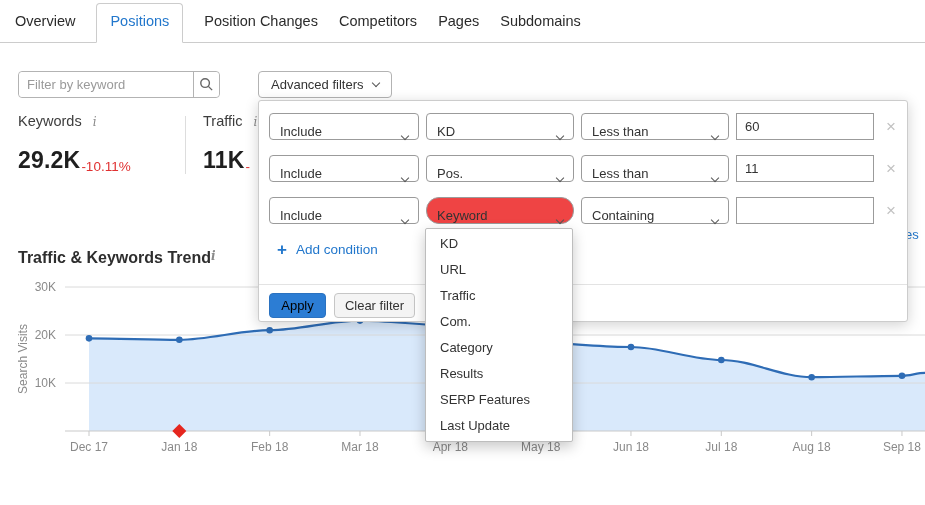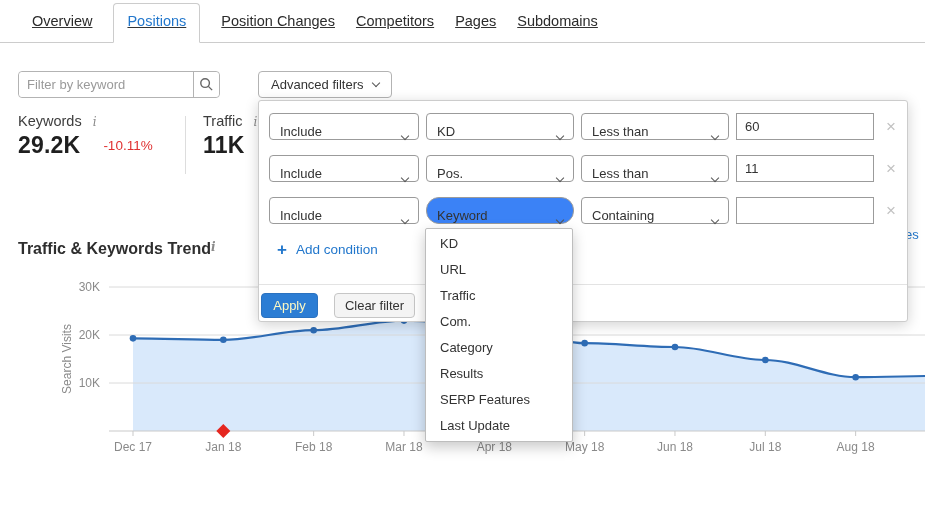--- a/index.html
+++ b/index.html
@@ -1,69 +1,69 @@
 <!DOCTYPE html>
 <html><head>
 <meta charset="utf-8">
 <style>
   * { margin:0; padding:0; box-sizing:border-box; }
   html,body { background:#fff; }
   body { font-family:"Liberation Sans", sans-serif; color:#333; }
   .app { position:relative; width:925px; height:505px; overflow:hidden; background:#fff; }
 
   
-  .tabbar { display:flex; align-items:flex-end; height:43px; border-bottom:1px solid #ccc; padding-left:32px;text-decoration:underline; }
+  .tabbar { display:flex; align-items:flex-end; height:43px; border-bottom:1px solid #ccc; padding-left:15px; }
   .tab { padding-bottom:13px; margin-right:21px; font-size:14.5px; color:#2b2b2b; cursor:pointer; white-space:nowrap; }
   .tab.active { background:#fff; border:1px solid #ccc; border-bottom:1px solid #fff; margin-bottom:-1px;
                 border-radius:4px 4px 0 0; padding:9px 13px 13px; color:#2277cc; }
 
   
   .kw-wrap { position:absolute; left:18px; top:71px; width:202px; height:27px; border:1px solid #b3b3b3; border-radius:4px; display:flex; background:#fff; }
   .kw-wrap input { flex:1; border:none; outline:none; padding:0 8px; font-size:13px; color:#333; border-radius:4px; font-family:inherit; min-width:0; }
   .kw-wrap input::placeholder { color:#9a9a9a; }
   .search-btn { width:26px; border:none; border-left:1px solid #b3b3b3; background:#fff; display:flex; align-items:center; justify-content:center; cursor:pointer; border-radius:0 4px 4px 0; }
   .adv-btn { position:absolute; left:258px; top:71px; height:27px; padding:0 12px; background:#fff; border:1px solid #b3b3b3;
              border-radius:4px; font-size:13px; color:#333; display:flex; align-items:center; gap:9px; cursor:pointer; font-family:inherit;text-align:right; }
   .chev { display:inline-block; width:6px; height:6px; border-right:1.6px solid #555; border-bottom:1.6px solid #555; transform:rotate(45deg); margin-top:-4px; }
 
   
   .stat { position:absolute; top:113px; }
   .stat-kw { left:18px; } .stat-tr { left:203px; }
   .stat-label { font-size:14.5px; color:#3d3d3d; display:flex; align-items:flex-end; gap:11px; }
   .iicon { font-family:"DejaVu Serif", serif; font-style:italic; font-size:12px; color:#8a8a8a; cursor:pointer; }
-  .stat-value-row { margin-top:3px; display:flex; align-items:center; gap:23px; }
+  .stat-value-row { margin-top:18px; display:flex; align-items:flex-end; gap:1px; }
   .stat-value { font-size:23px; font-weight:bold; color:#1f1f1f; letter-spacing:.2px; }
   .stat-change { font-size:13.5px; color:#e03131; }
   .stat-divider { position:absolute; left:185px; top:116px; width:1px; height:58px; background:#ddd; }
 
   
-  .trend-title { position:absolute; left:18px; top:240px; font-size:16px; font-weight:bold; color:#2e2e2e; display:flex; align-items:flex-start; }
+  .trend-title { position:absolute; left:18px; top:249px; font-size:16px; font-weight:bold; color:#2e2e2e; display:flex; align-items:flex-start; }
   .clipped-link { position:absolute; left:905px; top:227px; font-size:13px; color:#2277cc; cursor:pointer; z-index:5; }
 
   
-  .chart-wrap { position:absolute; left:0; top:270px; width:925px; height:235px; z-index:1;padding-left:44px; }
+  .chart-wrap { position:absolute; left:0; top:270px; width:925px; height:235px; z-index:1; }
   svg text { font-family:"Liberation Sans", sans-serif; }
 
   
   .panel { position:absolute; left:258px; top:100px; width:650px; height:222px; background:#fff; border:1px solid #ccc;
            border-radius:3px; box-shadow:0 3px 14px rgba(0,0,0,.18); z-index:10; }
   .frow { position:absolute; left:0; right:0; height:27px; }
   .frow.r1 { top:12px; } .frow.r2 { top:54px; } .frow.r3 { top:96px; }
   .ctl { position:absolute; top:0; height:27px; border:1px solid #9b9b9b; border-radius:4px; background:#fff; font-size:13px;
          color:#333; display:flex; align-items:flex-end; justify-content:space-between; padding:0 10px; cursor:pointer; }
-  .ctl.open { background:#3b82f6;border-radius:13px; }
+  .ctl.open { background:#ef4444;border-radius:13px; }
   .c1 { left:10px; width:150px; } .c2 { left:167px; width:148px; } .c3 { left:322px; width:148px; }
   .vinput { position:absolute; top:0; left:477px; width:138px; height:27px; border:1px solid #9b9b9b; border-radius:0;
             padding:0 8px; font-size:13px; color:#333; outline:none; font-family:inherit; background:#fff; }
   .xbtn { position:absolute; top:0; left:621px; width:22px; height:27px; border:none; background:transparent; color:#c2c2c2;
           font-size:17px; display:flex; align-items:center; justify-content:center; cursor:pointer; }
   .addcond { position:absolute; left:18px; top:140px; color:#2277cc; font-size:13.5px; display:flex; align-items:center; gap:9px; cursor:pointer; }
   .addcond .plus { font-size:17px; font-weight:bold; line-height:1; }
   .panel-divider { position:absolute; left:0; right:0; top:183px; height:1px; background:#e3e3e3; }
-  .apply { position:absolute; left:2px; top:192px; width:57px; height:25px; background:#2c7dd4; color:#fef9c3; border:1px solid #2b72c0;
+  .apply { position:absolute; left:10px; top:192px; width:57px; height:25px; background:#2c7dd4; color:#000000; border:1px solid #2b72c0;
            border-radius:4px; font-size:13px; cursor:pointer; font-family:inherit; }
   .clearf { position:absolute; left:75px; top:192px; width:81px; height:25px; background:#f4f4f4; color:#333; border:1px solid #c6c6c6;
             border-radius:4px; font-size:13px; cursor:pointer; font-family:inherit; }
 
   
   .fdrop { position:absolute; left:425px; top:228px; width:148px; background:#fff; border:1px solid #bdbdbd; border-radius:2px;
            box-shadow:0 5px 14px rgba(0,0,0,.22); z-index:20; padding:2px 0; list-style:none; }
   .fdrop li { height:26px; line-height:26px; padding-left:14px; font-size:13px; color:#333; cursor:pointer; }
 </style>
 </head>

